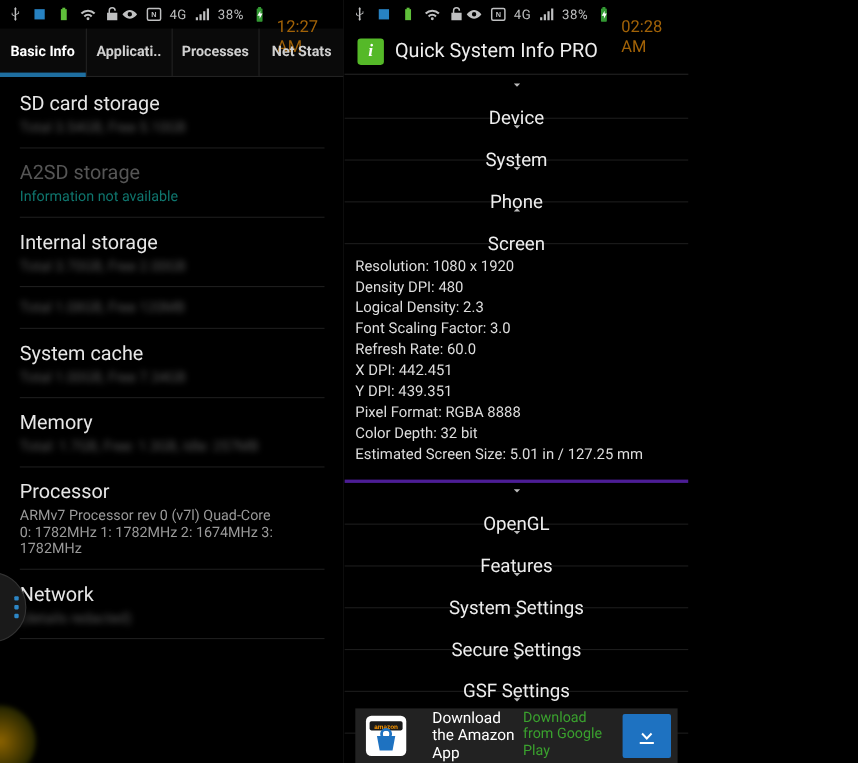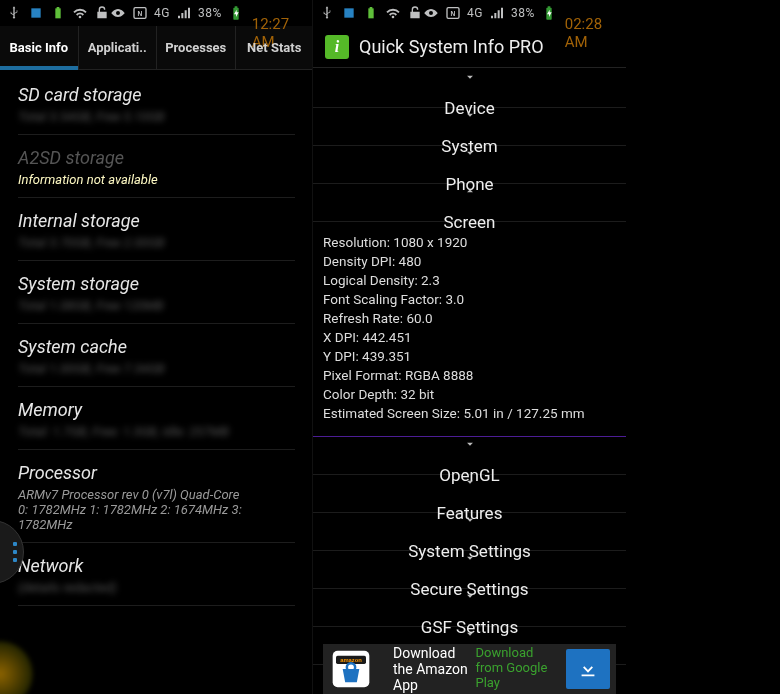--- a/index.html
+++ b/index.html
@@ -72,34 +72,33 @@
     left: 0; right: 0; bottom: -1px;
     height: 4px;
     background: #1e6ea0;
   }
 
   
   .list { padding: 2px 18px 0 18px; }
   .row {
     border-bottom: 1px solid #1d1d1d;
     padding: 12px 0 10px;
-    font-style: italic;
   }
   .row-title {
     font-size: 18px;
     color: #e6e6e6;
     font-weight: 400;
     padding-bottom: 4px;
   }
   .row-sub {
     font-size: 13px;
     color: #9a9a9a;
   }
   .row.dim .row-title { color: #555; }
-  .row.dim .row-sub { color: #fef9c3; }
+  .row.dim .row-sub { color: #0f766e; }
   .blur {
     filter: blur(3px);
     opacity: .55;
     display: inline-block;
   }
 
   
   .handle {
     position: absolute;
     left: -14px;
@@ -157,21 +156,21 @@
     flex-direction: column;
   }
   .sec-head .chev { width: 18px; display:flex; justify-content:center; }
   .sec-head .chev svg { width: 14px; height: 14px; fill: #bbb; }
   .sec-title { font-size: 17px; color: #eee; }
   .sec-body {
     padding: 10px 10px 14px 10px;
     font-size: 13.5px;
     line-height: 18px;
     color: #ddd;
-    border-bottom: 1px solid #4c1d95;
+    border-bottom: 3px solid #4c1d95;
   }
   .sec-body div { padding: .5px 0; }
 
   
   .banner {
     position: absolute;
     left: 10px; right: 10px; bottom: 0;
     height: 50px;
     background: #222;
     display: flex;
@@ -277,21 +276,20 @@
         </div>
         <div class="row dim">
           <div class="row-title">A2SD storage</div>
           <div class="row-sub" style="white-space: pre-line;">Information not available</div>
         </div>
         <div class="row">
           <div class="row-title">Internal storage</div>
           <div class="row-sub"><span class="blur">Total 3.70GB, Free 2.00GB</span></div>
         </div>
         <div class="row">
-          <div class="row-title">System storage</div>
           <div class="row-sub"><span class="blur">Total 1.08GB, Free 120MB</span></div>
         </div>
         <div class="row">
           <div class="row-title">System cache</div>
           <div class="row-sub"><span class="blur">Total 1.00GB, Free 7.34GB</span></div>
         </div>
         <div class="row">
           <div class="row-title">Memory</div>
           <div class="row-sub"><span class="blur">Total: 1.7GB, Free: 1.3GB, Idle: 257MB</span></div>
         </div>

